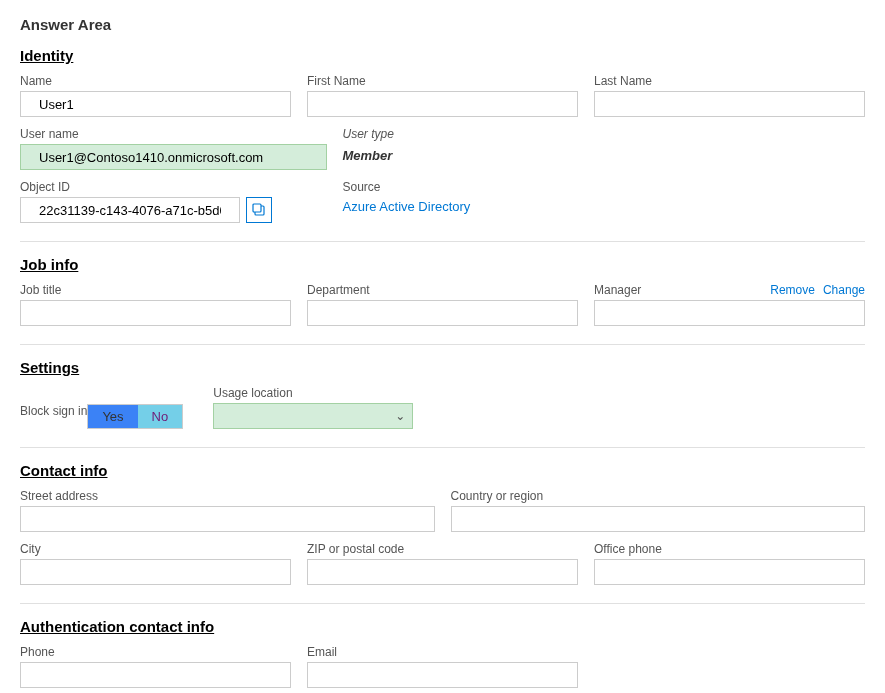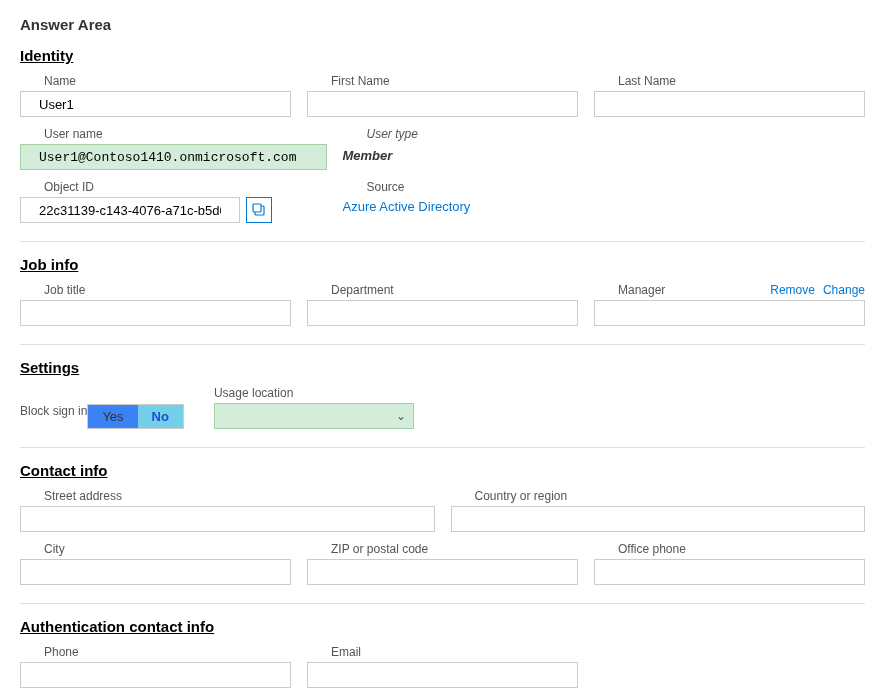--- a/index.html
+++ b/index.html
@@ -35,34 +35,32 @@
     }
     .form-group {
       display: flex;
       flex-direction: column;
       flex: 1;
     }
     .form-group label {
       font-size: 12px;
       color: #555;
       margin-bottom: 3px;
-      margin-left: 24px;
     }
     .form-group input[type="text"] {
       border: 1px solid #ccc;
       padding: 4px 18px;
       font-size: 13px;
       height: 26px;
       width: 100%;
       outline: none;
     }
     .input-green {
       background-color: #d4edda !important;
       border-color: #a3d1a3 !important;
-      font-family: Liberation Mono, monospace;
     }
     .input-green-dropdown {
       background-color: #d4edda !important;
       border-color: #a3d1a3 !important;
     }
     .object-id-row {
       display: flex;
       align-items: center;
       gap: 6px;
     }
@@ -116,22 +114,22 @@
     .btn-group button {
       border: none;
       padding: 4px 14px;
       font-size: 13px;
       cursor: pointer;
       background: #3b82f6;
       color: #333;
     }
     .btn-group button.active-no {
       background-color: #74cfe8;
-      color: #1d4ed8;
-      font-weight: 700;
+      color: #701a75;
+      font-weight: 400;
     }
     .usage-location-group {
       display: flex;
       flex-direction: column;
     }
     .usage-dropdown {
       position: relative;
       width: 200px;
     }
     .usage-dropdown select {

